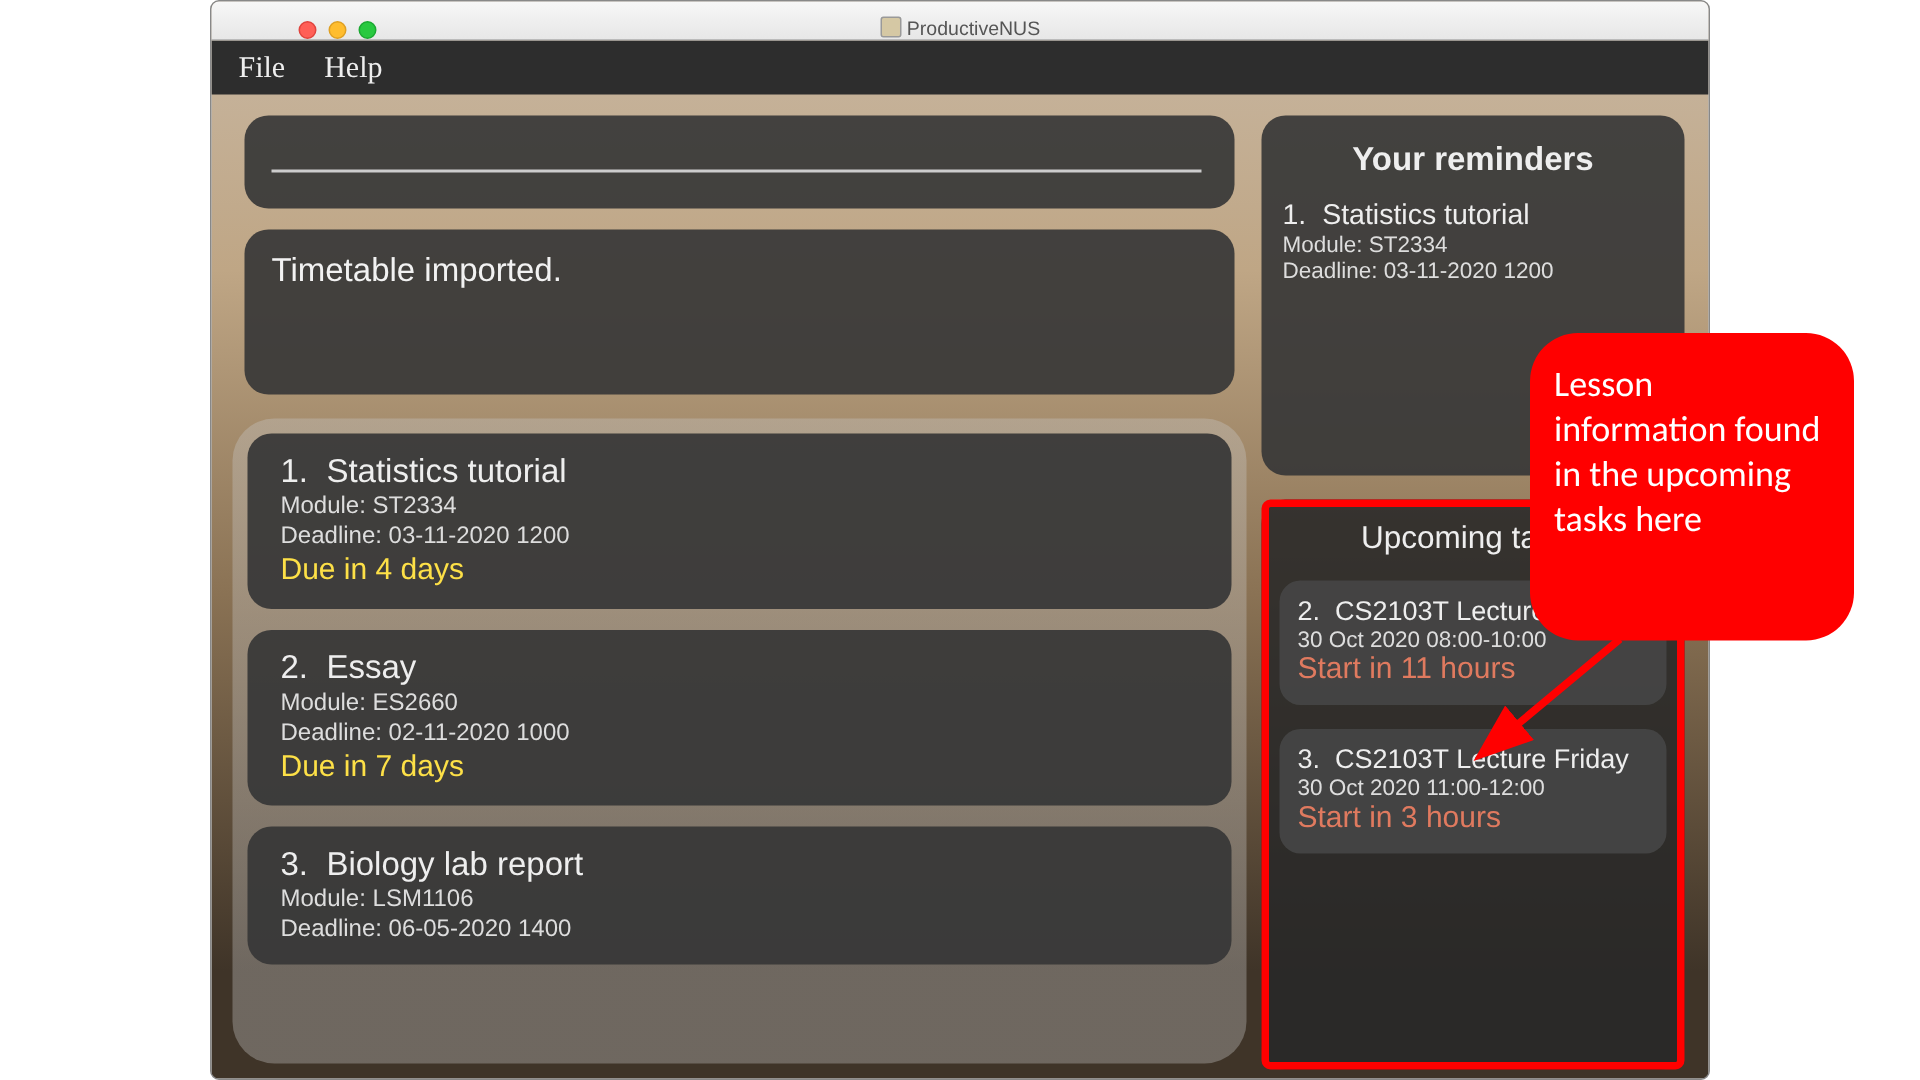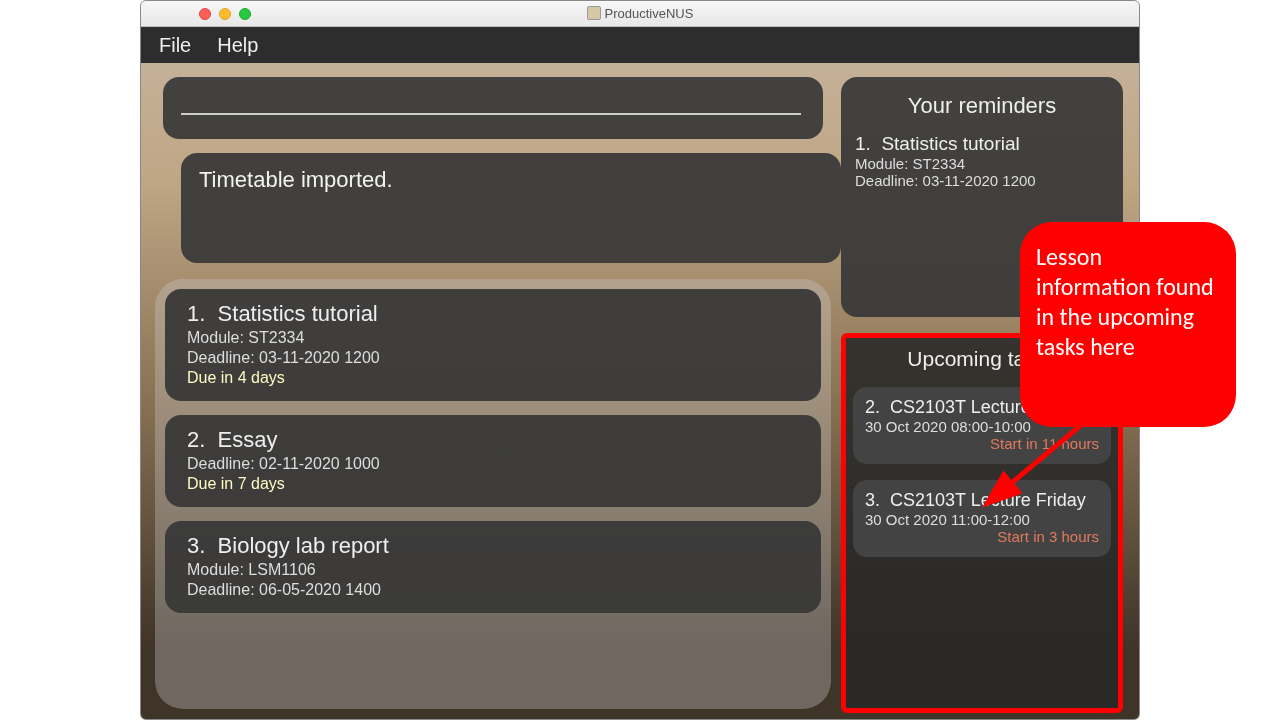--- a/index.html
+++ b/index.html
@@ -4,54 +4,54 @@
 <style>
   * { box-sizing: border-box; margin: 0; padding: 0; }
   html, body { width: 1280px; height: 720px; overflow: hidden; font-family: -apple-system, "Segoe UI", Helvetica, Arial, sans-serif; background:#fff; }
   .window {
     position: absolute; left: 140px; top: 0; width: 1000px; height: 720px;
     border: 1px solid #888; border-radius: 6px; overflow: hidden;
     background: linear-gradient(180deg,#c8b7a2 0%, #bfa685 25%, #8a7254 55%, #3f3428 90%);
   }
   .titlebar {
     height: 26px; background: linear-gradient(#f7f7f7,#e7e7e7); border-bottom:1px solid #bbb;
-    display:flex; align-items:center; position:relative;padding-left:48px;
+    display:flex; align-items:flex-end; position:relative;padding-left:48px;
   }
   .traffic { display:flex; gap:8px; padding-left:10px; }
   .dot { width:12px; height:12px; border-radius:50%; }
   .dot.red{background:#ff5f57;border:1px solid #e0443e;}
   .dot.yel{background:#ffbd2e;border:1px solid #dfa023;}
   .dot.grn{background:#28c940;border:1px solid #1ba932;}
   .title-center { position:absolute; left:0; right:0; text-align:center; font-size:13px; color:#555; pointer-events:none;}
   .title-center .glyph{display:inline-block;width:14px;height:14px;background:#d5c8a4;border:1px solid #999;border-radius:2px;vertical-align:-2px;margin-right:4px;}
   .menubar { height:36px; background:#2d2d2d; display:flex; align-items:center; gap:26px; padding:0 18px; color:#eee; font-size:20px;}
-  .menubar span{cursor:default;}
+  .menubar span{cursor:default;font-family:Liberation Serif, serif;}
   .body { position:relative; width:100%; height:calc(100% - 62px); }
   .panel { position:absolute; background:rgba(55,55,55,0.92); border-radius:16px; color:#eee; }
   .command-box { left:22px; top:14px; width:660px; height:62px; padding:10px 18px;}
   .command-box .line{border-bottom:2px solid #ccc; width:620px; margin-top:26px;}
-  .status-box { left:22px; top:90px; width:660px; height:110px; padding:14px 18px; font-size:22px; color:#f2f2f2;margin-left:18px;}
+  .status-box { left:22px; top:90px; width:660px; height:110px; padding:14px 18px; font-size:22px; color:#f2f2f2;}
   .tasks-wrap { position:absolute; left:14px; top:216px; width:676px; height:430px;
     background:linear-gradient(180deg,rgba(200,200,200,0.35),rgba(200,200,200,0.35)); border-radius:28px; padding:10px;}
   .task-card { background:rgba(55,55,55,0.93); border-radius:16px; padding:12px 22px 14px; margin-bottom:14px; color:#eee;}
   .task-card .ttitle{font-size:22px; font-weight:400;}
   .task-card .tline{font-size:16px; color:#ddd; margin-top:2px;}
-  .task-card .due{color:#fef9c3; font-size:16px; margin-top:2px;}
+  .task-card .due{color:#fde047; font-size:20px; margin-top:2px;}
   .reminders { left:700px; top:14px; width:282px; height:240px; padding:16px 14px;}
-  .reminders h3{font-size:22px; font-weight:400; text-align:center; margin-bottom:14px;}
+  .reminders h3{font-size:22px; font-weight:700; text-align:center; margin-bottom:14px;}
   .reminders .ttitle{font-size:19px;}
   .reminders .tline{font-size:15px; color:#ddd;}
   .upcoming-wrap { position:absolute; left:700px; top:270px; width:282px; height:380px; }
   .upcoming { background:rgba(40,40,40,0.88); border-radius:16px; width:100%; height:100%; padding:14px 12px; color:#eee;}
   .up-border{ position:absolute; inset:0; border:5px solid #ff0000; border-radius:6px; pointer-events:none;}
   .upcoming h3{font-size:21px; font-weight:400; text-align:center; margin-bottom:16px;}
   .up-card{ background:rgba(70,70,70,0.9); border-radius:14px; padding:10px 12px 12px; margin-bottom:16px;}
   .up-card .ttitle{font-size:18px;}
   .up-card .tline{font-size:15px; color:#ddd;}
-  .up-card .start{color:#e07a5f; font-size:15px;text-align:right;}
+  .up-card .start{color:#e07a5f; font-size:20px;}
   
   .callout{ position:absolute; left:1020px; top:222px; width:216px; height:205px;
     background:#ff0000; color:#fff; border-radius:32px; padding:20px 16px; text-align:left;
     font-family:"Calibri","Segoe UI",sans-serif; font-size:24px; line-height:1.25;}
   .arrow{position:absolute; left:970px; top:406px; width:120px; height:120px; pointer-events:none;}
 </style>
 </head>
 <body>
 
 <div class="window">
@@ -81,20 +81,21 @@
 
     <div class="tasks-wrap">
       <div class="task-card">
         <div class="ttitle"><span>1.</span>&nbsp;&nbsp;<span>Statistics tutorial</span></div>
         <div class="tline">Module: ST2334</div>
         <div class="tline">Deadline: 03-11-2020 1200</div>
         <div class="due">Due in 4 days</div>
       </div>
       <div class="task-card">
         <div class="ttitle"><span>2.</span>&nbsp;&nbsp;<span>Essay</span></div>
+        <div class="tline">Module: ES2660</div>
         <div class="tline">Deadline: 02-11-2020 1000</div>
         <div class="due">Due in 7 days</div>
       </div>
       <div class="task-card">
         <div class="ttitle"><span>3.</span>&nbsp;&nbsp;<span>Biology lab report</span></div>
         <div class="tline">Module: LSM1106</div>
         <div class="tline">Deadline: 06-05-2020 1400</div>
       </div>
     </div>
 

